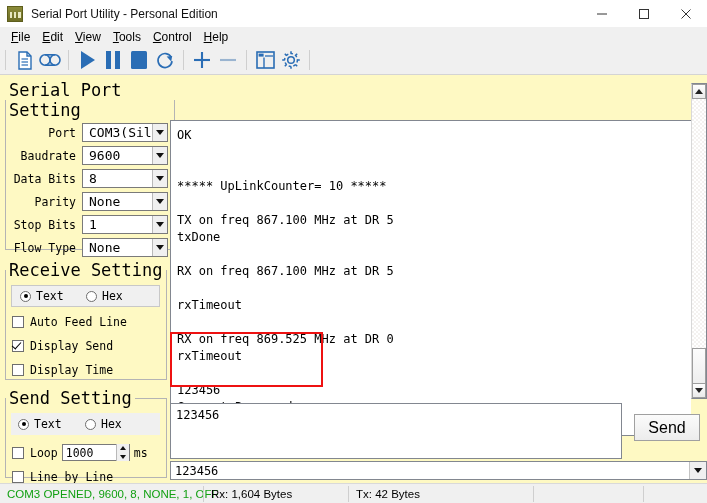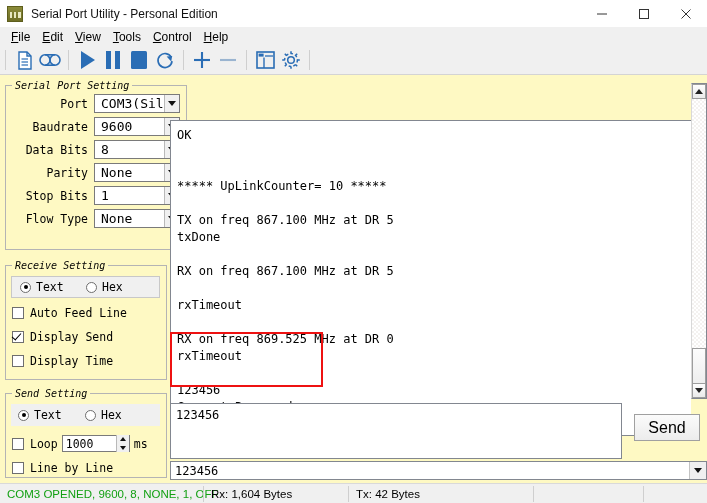--- a/index.html
+++ b/index.html
@@ -86,29 +86,28 @@
   .leftpanel {
     position: absolute; left: 5px; top: 80px; width: 162px; height: 398px;
   }
   fieldset.grp {
     position: absolute;
     margin: 0; padding: 0;
     border: 1px solid #b4b4b4;
     background: transparent;
   }
   fieldset.grp > legend {
-    margin-left: 6px; padding: 0 3px;
+    padding: 0 3px;
     font-family: "DejaVu Sans Mono", monospace;
-    font-size: 10px;
+    font-size: 17px;
     color: #000;
-    font-style: italic;
   }
   .row {
     display: flex; align-items: center;
-    height: 21px; margin: 2px 6px 0 16px;
+    height: 21px; margin: 2px 6px 0 4px;
   }
   .row .lbl {
     font-family: "DejaVu Sans Mono", monospace;
     font-size: 11.5px;
     text-align: right;
     width: 72px;
     padding-right: 6px;
     white-space: nowrap;
   }
   .combo {

